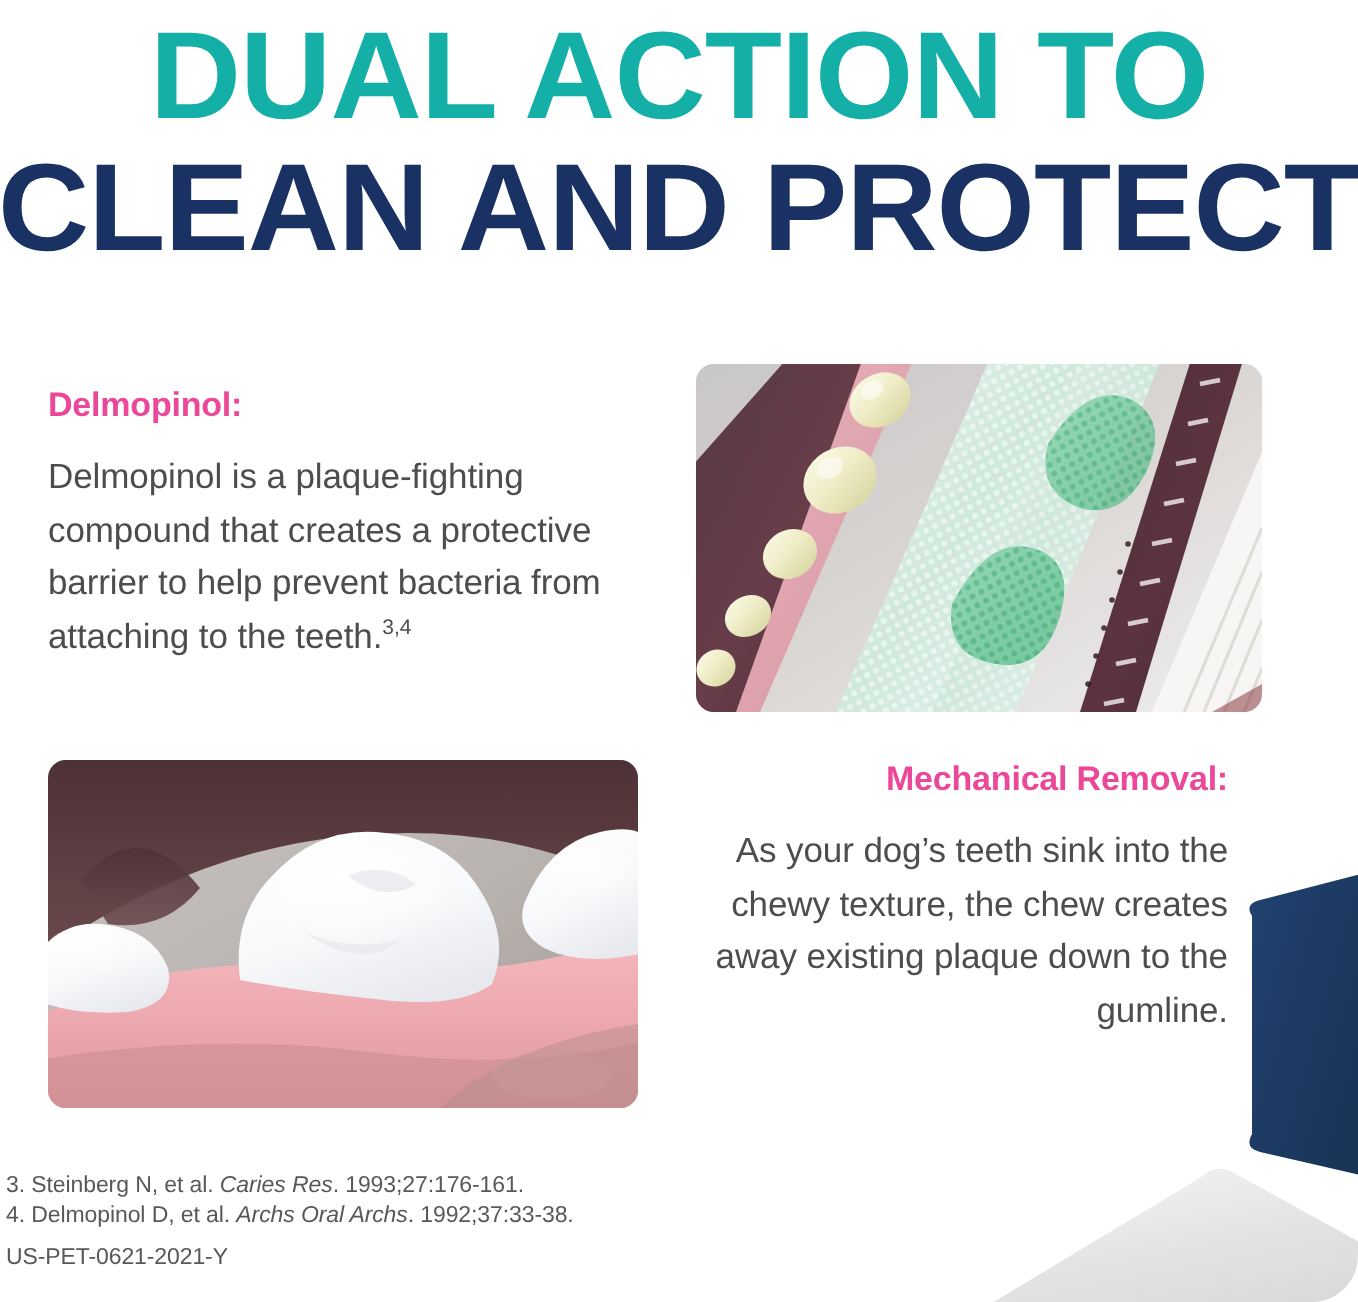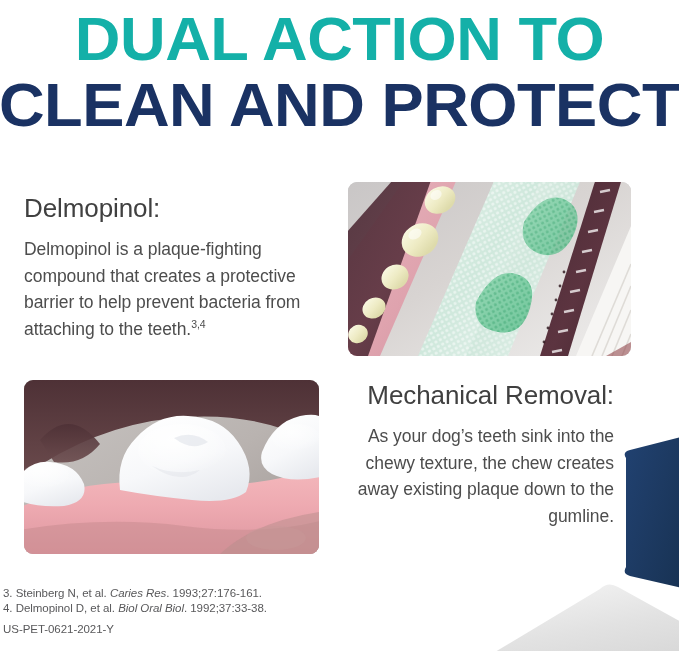--- a/index.html
+++ b/index.html
@@ -2,21 +2,21 @@
 <html><head>
 <meta charset="utf-8">
 <style>
   * { margin:0; padding:0; box-sizing:border-box; }
   html, body {
     width:679px; height:651px;
     background:#ffffff;
     font-family:"Liberation Sans", sans-serif;
     overflow:hidden;
   }
-  .page { position:relative; width:679px; height:651px; background:#fff; overflow:hidden; }
+  .page { position:relative; width:679px; height:651px; background:#fff; overflow:hidden;border-radius:23px; }
 
   
   .headline { position:absolute; left:0; top:0; width:679px; }
   .headline-line {
     font-family:"Liberation Sans Narrow","Liberation Sans", sans-serif;
     font-weight:bold;
     text-align:center;
     white-space:nowrap;
     letter-spacing:-0.5px;
     transform-origin:center center;
@@ -30,23 +30,23 @@
   }
   .headline-line-2 {
     color:#1a3263;
     font-size:62px;
     line-height:66px;
     transform:scaleX(1.02);
   }
 
   
   .sec-title {
-    color:#404040;
-    font-weight:normal;
-    font-size:26px;
+    color:#ec4899;
+    font-weight:bold;
+    font-size:17px;
     letter-spacing:-0.1px;
   }
   .sec-body {
     color:#4d4d4d;
     font-size:17.5px;
     line-height:26.5px;
     letter-spacing:-0.05px;
   }
   .sup { font-size:10.5px; vertical-align:super; line-height:0; }
 
@@ -291,18 +291,18 @@
       <path d="M 130 24 Q 138 16 148 22 L 282 96 Q 292 104 282 110 L 10 110 Q 0 104 10 96 Z" fill="url(#grayHex)"></path>
     </svg>
   </div>
 
   <div class="footnotes">
     <div class="fn-line"><span>3.</span>
       <span>Steinberg N, et al.</span>
       <span class="fn-ital">Caries Res</span><span>. 1993;27:176-161.</span></div>
     <div class="fn-line"><span>4.</span>
       <span>Delmopinol D, et al.</span>
-      <span class="fn-ital">Biol Oral Biol</span><span>. 1992;37:33-38.</span></div>
+      <span class="fn-ital">Archs Oral Archs</span><span>. 1992;37:33-38.</span></div>
   </div>
 
   <div class="code-line">US-PET-0621-2021-Y</div>
 
 </div>
 
 </body></html>

